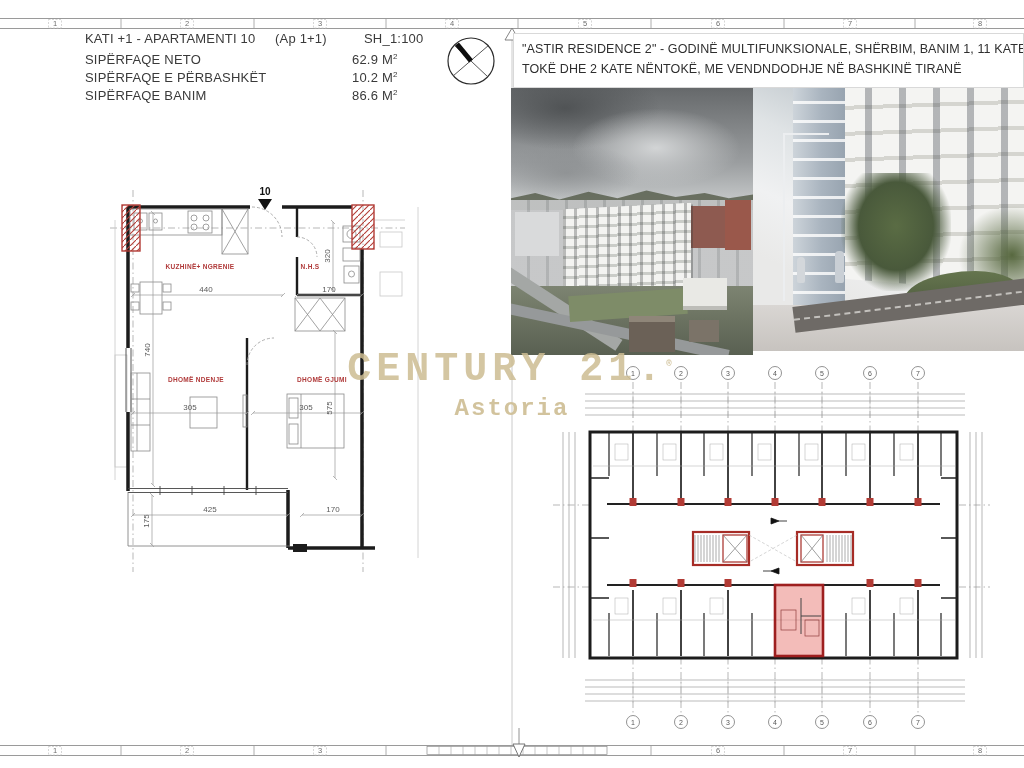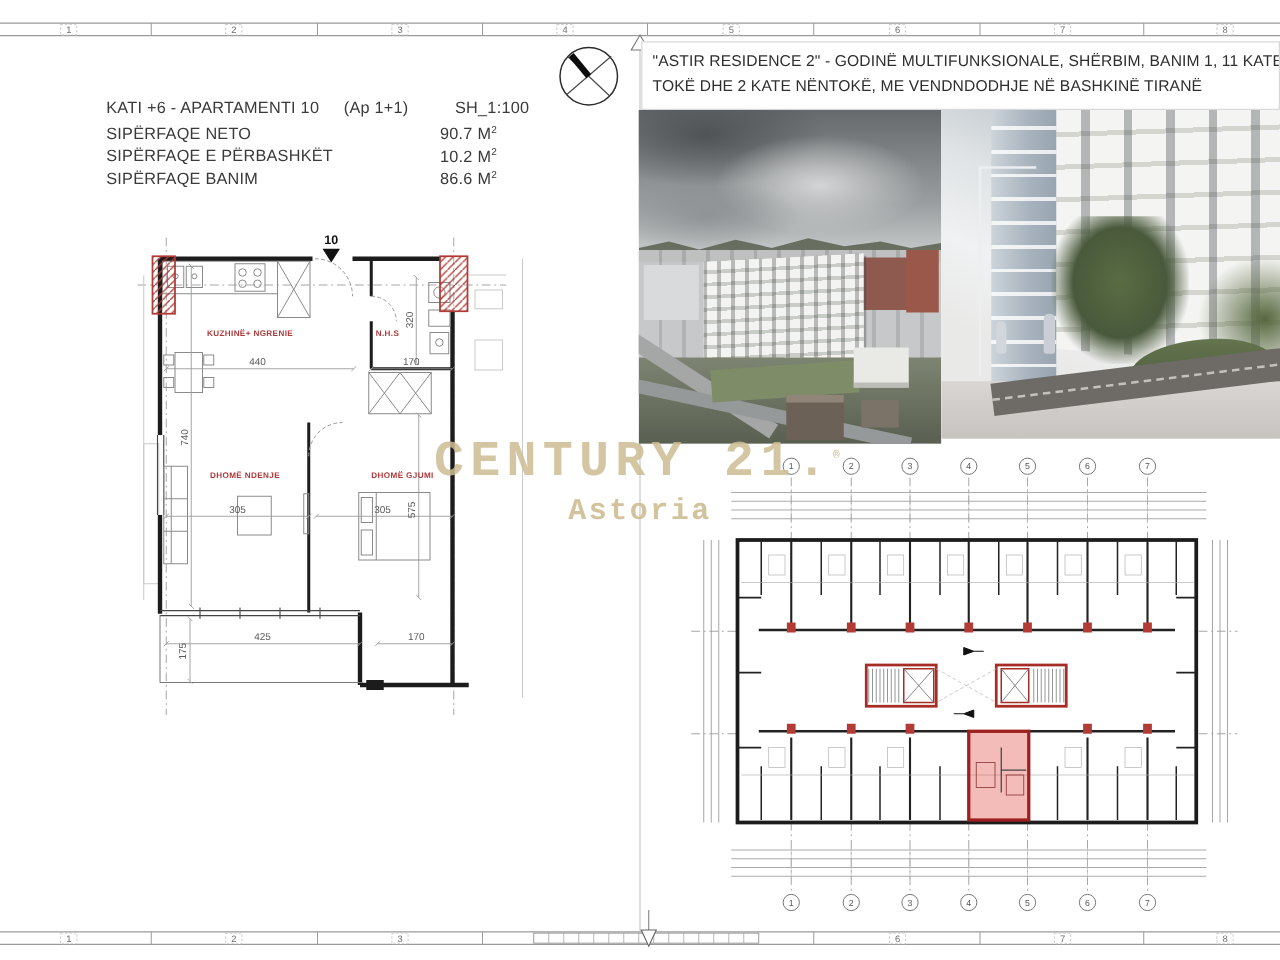--- a/index.html
+++ b/index.html
@@ -5,21 +5,21 @@
   html,body{margin:0;padding:0;background:#fff;}
   body{width:1024px;height:768px;overflow:hidden;font-family:"Liberation Sans",sans-serif;}
   .sheet{position:relative;width:1024px;height:768px;background:#fff;}
   svg text{font-family:"Liberation Sans",sans-serif;}
   
   .title-block{position:absolute;left:85px;top:30px;z-index:3;color:#3a3a3a;font-size:13px;letter-spacing:.2px;}
   .tb-row{height:18px;line-height:18px;white-space:nowrap;}
   .tb-title{display:inline-block;width:178px;}
   .tb-apt{display:inline-block;width:89px;margin-left:12px;}
   .tb-label{display:inline-block;width:267px;}
-  .tb-val{display:inline-block;margin-top:47px;}
+  .tb-val{display:inline-block;}
   .tb-val sup{font-size:8px;}
   
   .note{position:absolute;left:513px;top:33px;width:493px;height:44px;z-index:3;
         border:1px solid #d9d9d9;background:#fff;padding:5px 8px 4px 8px;
         font-size:12.5px;line-height:20px;color:#2e2e2e;letter-spacing:.1px;white-space:nowrap;overflow:hidden;}
   
   .wm{position:absolute;left:0;top:344px;width:1024px;text-align:center;z-index:6;pointer-events:none;font-family:Liberation Mono, monospace;}
   .wm-brand{font-size:40px;line-height:40px;font-weight:bold;letter-spacing:5px;color:rgba(205,188,146,.85);}
   .wm-brand sup{font-size:9px;}
   .wm-sub{margin-top:8px;font-size:24px;line-height:22px;font-weight:bold;letter-spacing:2px;color:rgba(205,188,146,.9);}
@@ -144,24 +144,24 @@
     <g>
       <circle cx="471" cy="61" r="23" fill="none" stroke="#2b2b2b" stroke-width="1.2"></circle>
       <line x1="454" y1="45" x2="488" y2="77" stroke="#444" stroke-width="0.9"></line>
       <line x1="453" y1="76" x2="489" y2="45" stroke="#444" stroke-width="0.9"></line>
       <line x1="457" y1="44" x2="471" y2="61" stroke="#0d0d0d" stroke-width="5"></line>
     </g>
   </svg>
 
   <div class="title-block">
     <div class="tb-row">
-      <span class="tb-title">KATI +6 - APARTAMENTI 10</span><span class="tb-apt">(Ap 1+1)</span><span class="tb-val">SH_1:100</span>
+      <span class="tb-title">KATI +1 - APARTAMENTI 10</span><span class="tb-apt">(Ap 1+1)</span><span class="tb-val">SH_1:100</span>
     </div>
     <div class="tb-row">
-      <span class="tb-label">SIPËRFAQE NETO</span><span class="tb-val"><span>90.7 M</span><sup>2</sup></span>
+      <span class="tb-label">SIPËRFAQE NETO</span><span class="tb-val"><span>62.9 M</span><sup>2</sup></span>
     </div>
     <div class="tb-row">
       <span class="tb-label">SIPËRFAQE E PËRBASHKËT</span><span class="tb-val"><span>10.2 M</span><sup>2</sup></span>
     </div>
     <div class="tb-row">
       <span class="tb-label">SIPËRFAQE BANIM</span><span class="tb-val"><span>86.6 M</span><sup>2</sup></span>
     </div>
   </div>
 
   <div class="note">

